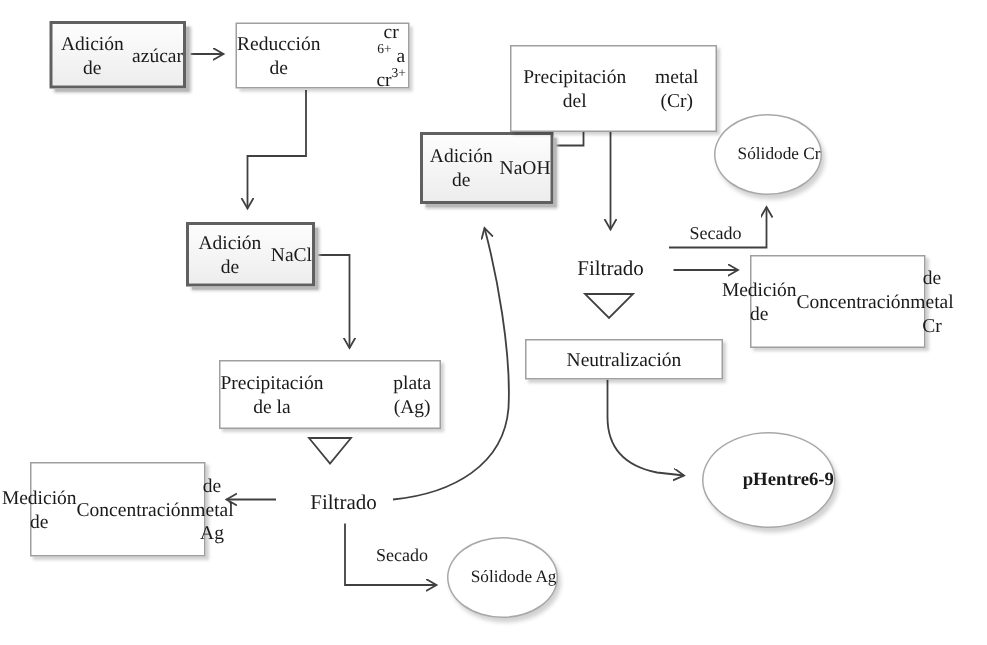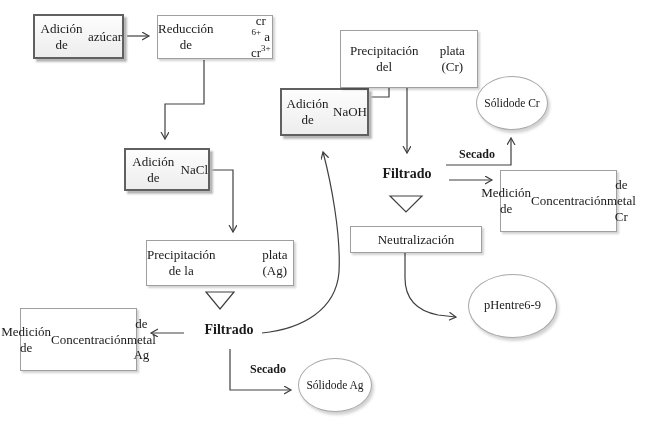--- a/index.html
+++ b/index.html
@@ -7,23 +7,23 @@
     width:658px;height:430px;position:relative;background:#ffffff;
     font-family:"Liberation Serif","DejaVu Serif",serif;color:#1a1a1a;
     overflow:hidden;
   }
   .node{position:absolute;display:flex;flex-direction:row;align-items:center;justify-content:center;
     text-align:center;font-size:13px;line-height:1.22;box-sizing:border-box;}
   .boxplain{background:#ffffff;border:1px solid #9f9f9f;box-shadow:2px 2px 2px rgba(0,0,0,0.18);}
   .box3d{background:linear-gradient(180deg,#fdfdfd 0%,#ededed 100%);
     border:2px solid #606060;box-shadow:3px 3px 0 -1px #b8b8b8, 3px 3px 2px #bdbdbd;}
   .ellipse{background:#ffffff;border:1px solid #a8a8a8;border-radius:50%;
-    box-shadow:2px 3px 3px rgba(0,0,0,0.18);font-size:11.5px;}
-  .freelabel{position:absolute;display:flex;align-items:flex-start;justify-content:center;
-    text-align:center;font-size:14px;font-weight:bold;}
+    box-shadow:2px 3px 3px rgba(0,0,0,0.18);font-size:11.5px;justify-content:flex-end;}
+  .freelabel{position:absolute;display:flex;align-items:flex-end;justify-content:center;
+    text-align:center;font-size:14px;}
   .small{font-size:12px;}
   sup{font-size:9px;position:relative;top:-1px;line-height:0;}
   svg.wires{position:absolute;left:0;top:0;}
 </style>
 </head>
 <body>
 
 <svg class="wires" width="658" height="430" viewBox="0 0 658 430">
   <defs>
     <marker id="arr" markerWidth="9" markerHeight="9" refX="7" refY="4" orient="auto" markerUnits="userSpaceOnUse">
@@ -62,21 +62,21 @@
   <div>NaCl</div>
 </div>
 
 <div class="node box3d" style="left:280px;top:88px;width:89px;height:48px;">
   <div>Adición de</div>
   <div>NaOH</div>
 </div>
 
 <div class="node boxplain" style="left:340px;top:30px;width:138px;height:58px;">
   <div>Precipitación del</div>
-  <div>plata (Cr)</div>
+  <div>metal (Cr)</div>
 </div>
 
 <div class="node ellipse" style="left:476px;top:76px;width:72px;height:54px;">
   <div>Sólido</div>
   <div>de Cr</div>
 </div>
 
 <div class="freelabel" style="left:368px;top:166px;width:78px;height:22px;">
   <span>Filtrado</span>
 </div>
@@ -88,21 +88,21 @@
 <div class="node boxplain" style="left:500px;top:170px;width:117px;height:62px;">
   <div>Medición de</div>
   <div>Concentración</div>
   <div>de metal Cr</div>
 </div>
 
 <div class="node boxplain" style="left:350px;top:226px;width:132px;height:27px;">
   <div>Neutralización</div>
 </div>
 
-<div class="node ellipse" style="left:468px;top:274px;width:89px;height:64px;font-size:12.5px;">
+<div class="node ellipse" style="left:468px;top:288px;width:89px;height:64px;font-size:12.5px;font-weight:bold;">
   <div>pH</div>
   <div>entre</div>
   <div>6-9</div>
 </div>
 
 <div class="node boxplain" style="left:146px;top:240px;width:148px;height:46px;gap:41px;">
   <div>Precipitación de la</div>
   <div>plata (Ag)</div>
 </div>
 

